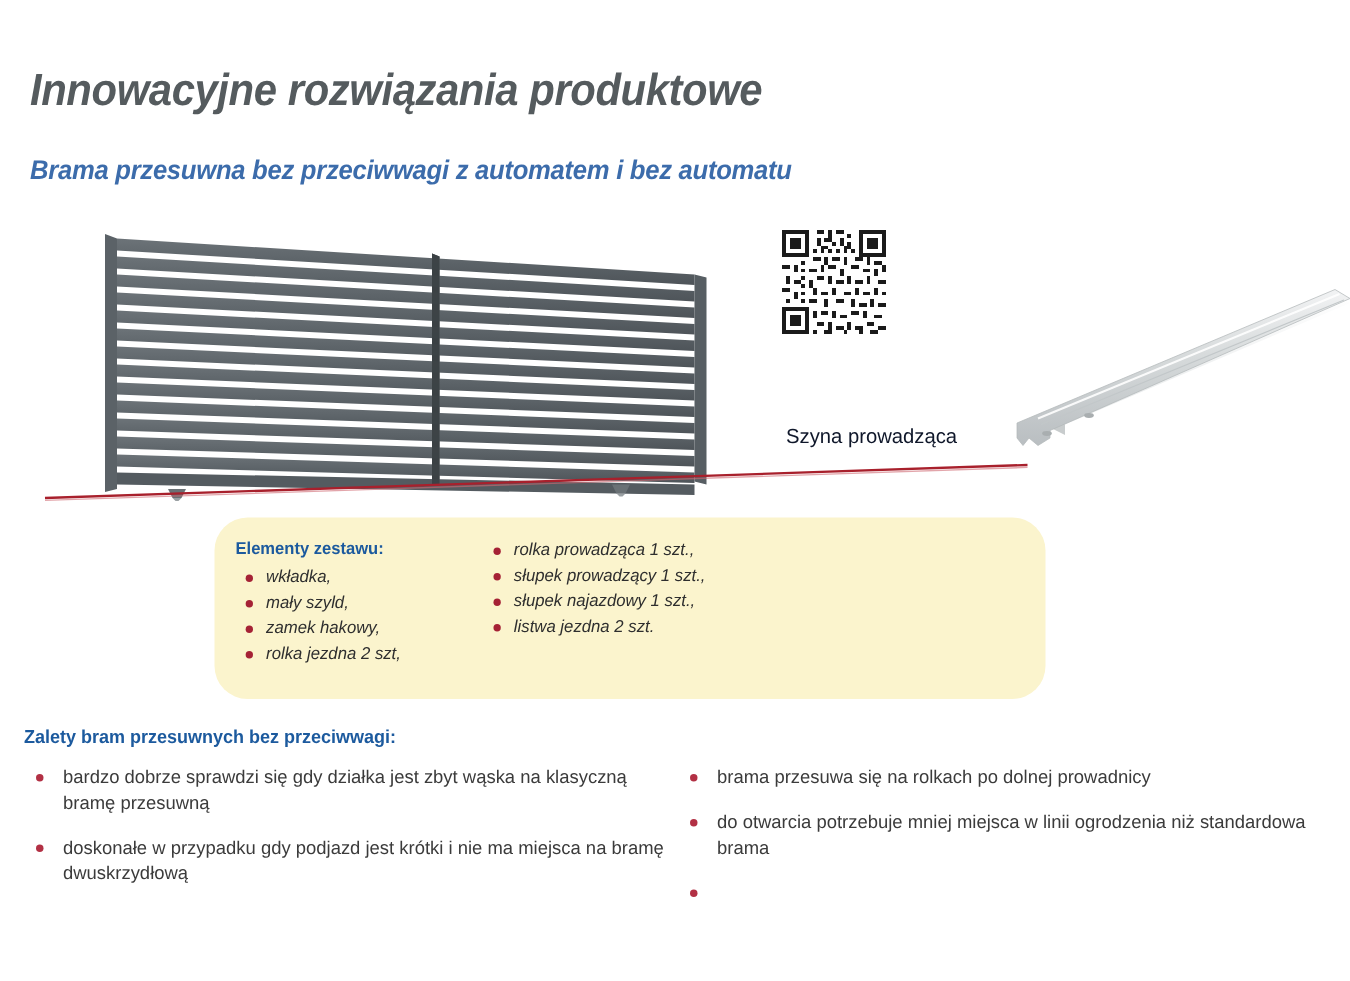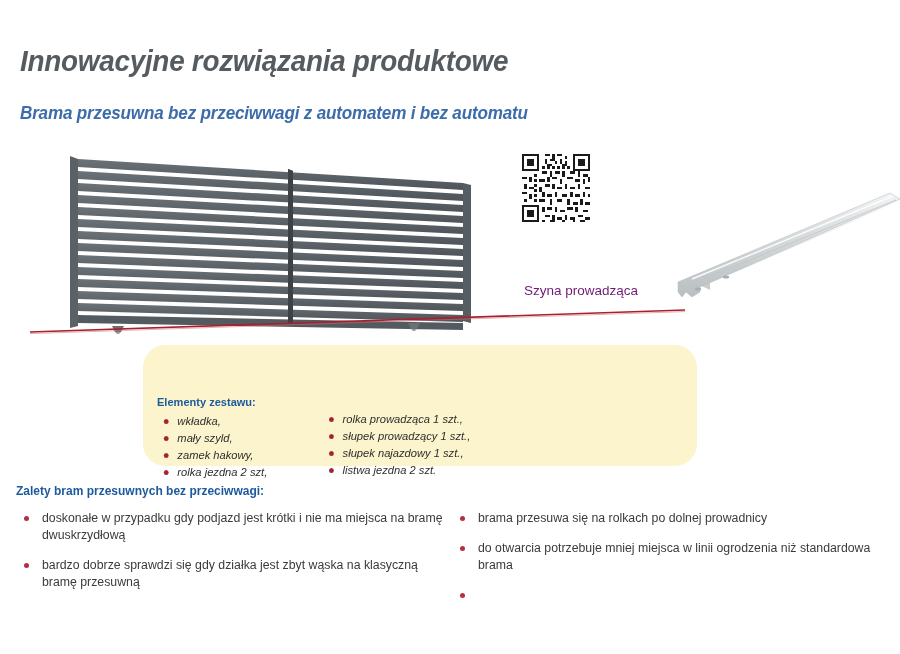--- a/index.html
+++ b/index.html
@@ -32,33 +32,33 @@
   .illustration { position:absolute; left:0; top:140px; width:900px; height:205px; }
   .illustration svg { display:block; }
 
   
   .qr-wrap { position:absolute; left:519px; top:151px; width:74px; height:74px; }
   .qr-wrap svg { display:block; }
 
   
   .rail-label {
     position:absolute; left:524px; top:283px;
-    font-size:13.5px; color:#701a75;
+    font-size:13.5px; color:#0f172a;
     white-space:nowrap;
   }
 
   
   .yellow-box {
     position:absolute; left:143px; top:345px;
     width:554px; height:121px;
     background:#fbf4cd;
     border-radius:22px;
   }
   .yb-cols { position:absolute; inset:0; }
-  .yb-col { position:absolute; top:14px;margin-top:36px; }
+  .yb-col { position:absolute; top:14px; }
   .yb-col.c1 { left:14px;  width:170px; }
   .yb-col.c2 { left:186px; width:160px; }
   .yb-col.c3 { left:364px; width:185px; }
 
   .yb-head {
     font-size:11.5px; font-weight:bold; color:#1c5a9e;
     line-height:14px; margin-bottom:4px;
     transform:scaleX(0.96); transform-origin:left center;
     white-space:nowrap;
   }
@@ -67,21 +67,21 @@
     font-size:11.5px; font-style:italic; color:#2e2e2e;
     line-height:17px; white-space:nowrap;
     transform:scaleX(0.97); transform-origin:left center;
   }
   .yb-li .dot {
     width:5px; height:5px; border-radius:50%;
     background:#a52235; flex:0 0 5px;
     margin:6px 9px 0 7px;
   }
   .yb-col.c2 .yb-li .dot { margin-left:0; }
-  .yb-col.c2 { top:30px; }
+  .yb-col.c2 { top:14px; }
 
   
   .adv-head {
     position:absolute; left:16px; top:484px;
     font-size:12.5px; font-weight:bold; color:#1c5a9e;
     transform:scaleX(0.96); transform-origin:left center;
     white-space:nowrap;
   }
   .adv-col { position:absolute; }
   .adv-col.left  { left:16px;  top:510px; width:440px; }
@@ -342,26 +342,26 @@
 
 
     </div>
   </div>
 
   <div class="adv-head">Zalety bram przesuwnych bez przeciwwagi:</div>
 
   <div class="adv-col left">
     <div class="adv-li">
       <span class="dot"></span>
+      <span class="txt">bardzo dobrze sprawdzi się gdy działka jest zbyt wąska na klasyczną bramę przesuwną</span>
+    </div>
+    <div class="adv-li">
+      <span class="dot"></span>
       <span class="txt">doskonałe w przypadku gdy podjazd jest krótki i nie ma miejsca na bramę dwuskrzydłową</span>
     </div>
-    <div class="adv-li">
-      <span class="dot"></span>
-      <span class="txt">bardzo dobrze sprawdzi się gdy działka jest zbyt wąska na klasyczną bramę przesuwną</span>
-    </div>
   </div>
 
   <div class="adv-col right">
     <div class="adv-li">
       <span class="dot"></span>
       <span class="txt">brama przesuwa się na rolkach po dolnej prowadnicy</span>
     </div>
     <div class="adv-li">
       <span class="dot"></span>
       <span class="txt">do otwarcia potrzebuje mniej miejsca w linii ogrodzenia niż standardowa brama</span>

